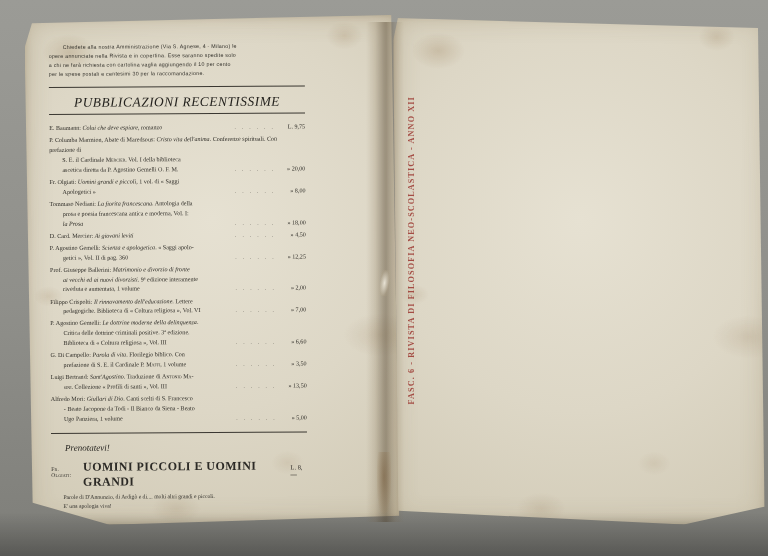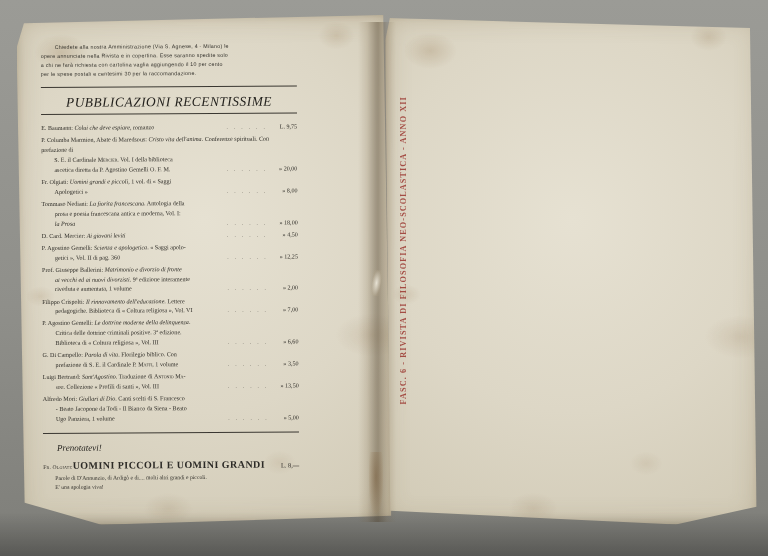--- a/index.html
+++ b/index.html
@@ -5,21 +5,21 @@
   html,body{margin:0;padding:0;}
   body{
     width:768px;height:556px;overflow:hidden;
     background:#8d8d89;
     font-family:"Liberation Serif", serif;
   }
   .scan{position:relative;width:768px;height:556px;overflow:hidden;
     background:linear-gradient(180deg,#9b9b96 0%,#8f8f8a 55%,#7e7e79 100%);}
 
   
-  .book{position:absolute;left:18px;top:16px;width:742px;height:508px;}
+  .book{position:absolute;left:26px;top:16px;width:742px;height:508px;}
 
   .leaf{position:absolute;top:0;height:100%;
     background:
       radial-gradient(120% 90% at 50% 40%, #e6e1d2 0%, #ddd7c6 42%, #d2cbb7 74%, #c4bda8 100%);
     box-shadow:0 6px 14px rgba(0,0,0,.45);
   }
   .leaf.left{left:0;width:372px;
     clip-path:polygon(2% 1.2%, 98.6% 0%, 100% 98.6%, 22% 100%, 1.4% 95.6%, 0% 6%);
     transform:rotate(-0.35deg);}
   .leaf.right{left:366px;width:376px;
@@ -72,21 +72,21 @@
   .entry .dots{flex:0 0 auto;color:#55514a;letter-spacing:2.3px;font-size:5.6px;
     overflow:hidden;white-space:nowrap;}
   .entry .price{flex:0 0 30px;text-align:right;font-size:6.1px;}
   .entry i{font-style:italic;}
   .sc{font-variant:small-caps;}
   .rule3{border-bottom:1.1px solid #3a3731;margin:8px 0 9px 0;}
 
   h2.preno{font-size:9px;font-style:italic;margin:0 0 7px 14px;font-weight:normal;color:#25231f;}
   .prenoline{display:flex;align-items:baseline;font-size:6px;margin-bottom:3px;}
   .prenoline .a{font-variant:small-caps;font-size:5.6px;letter-spacing:.2px;}
-  .prenoline .b{font-weight:bold;font-size:10px;letter-spacing:.45px;}
+  .prenoline .b{font-weight:bold;font-size:12px;letter-spacing:.45px;margin-left:5px;}
   .prenoline .c{margin-left:auto;font-size:6.4px;}
   .prenobody{font-size:5.7px;line-height:1.66;padding-left:12px;color:#32302b;}
 
   .shadow-bottom{position:absolute;left:0;right:0;bottom:0;height:44px;
     background:linear-gradient(180deg, rgba(0,0,0,0) 0%, rgba(0,0,0,.30) 100%);pointer-events:none;}
 </style>
 </head>
 <body>
 
 <div class="scan">

